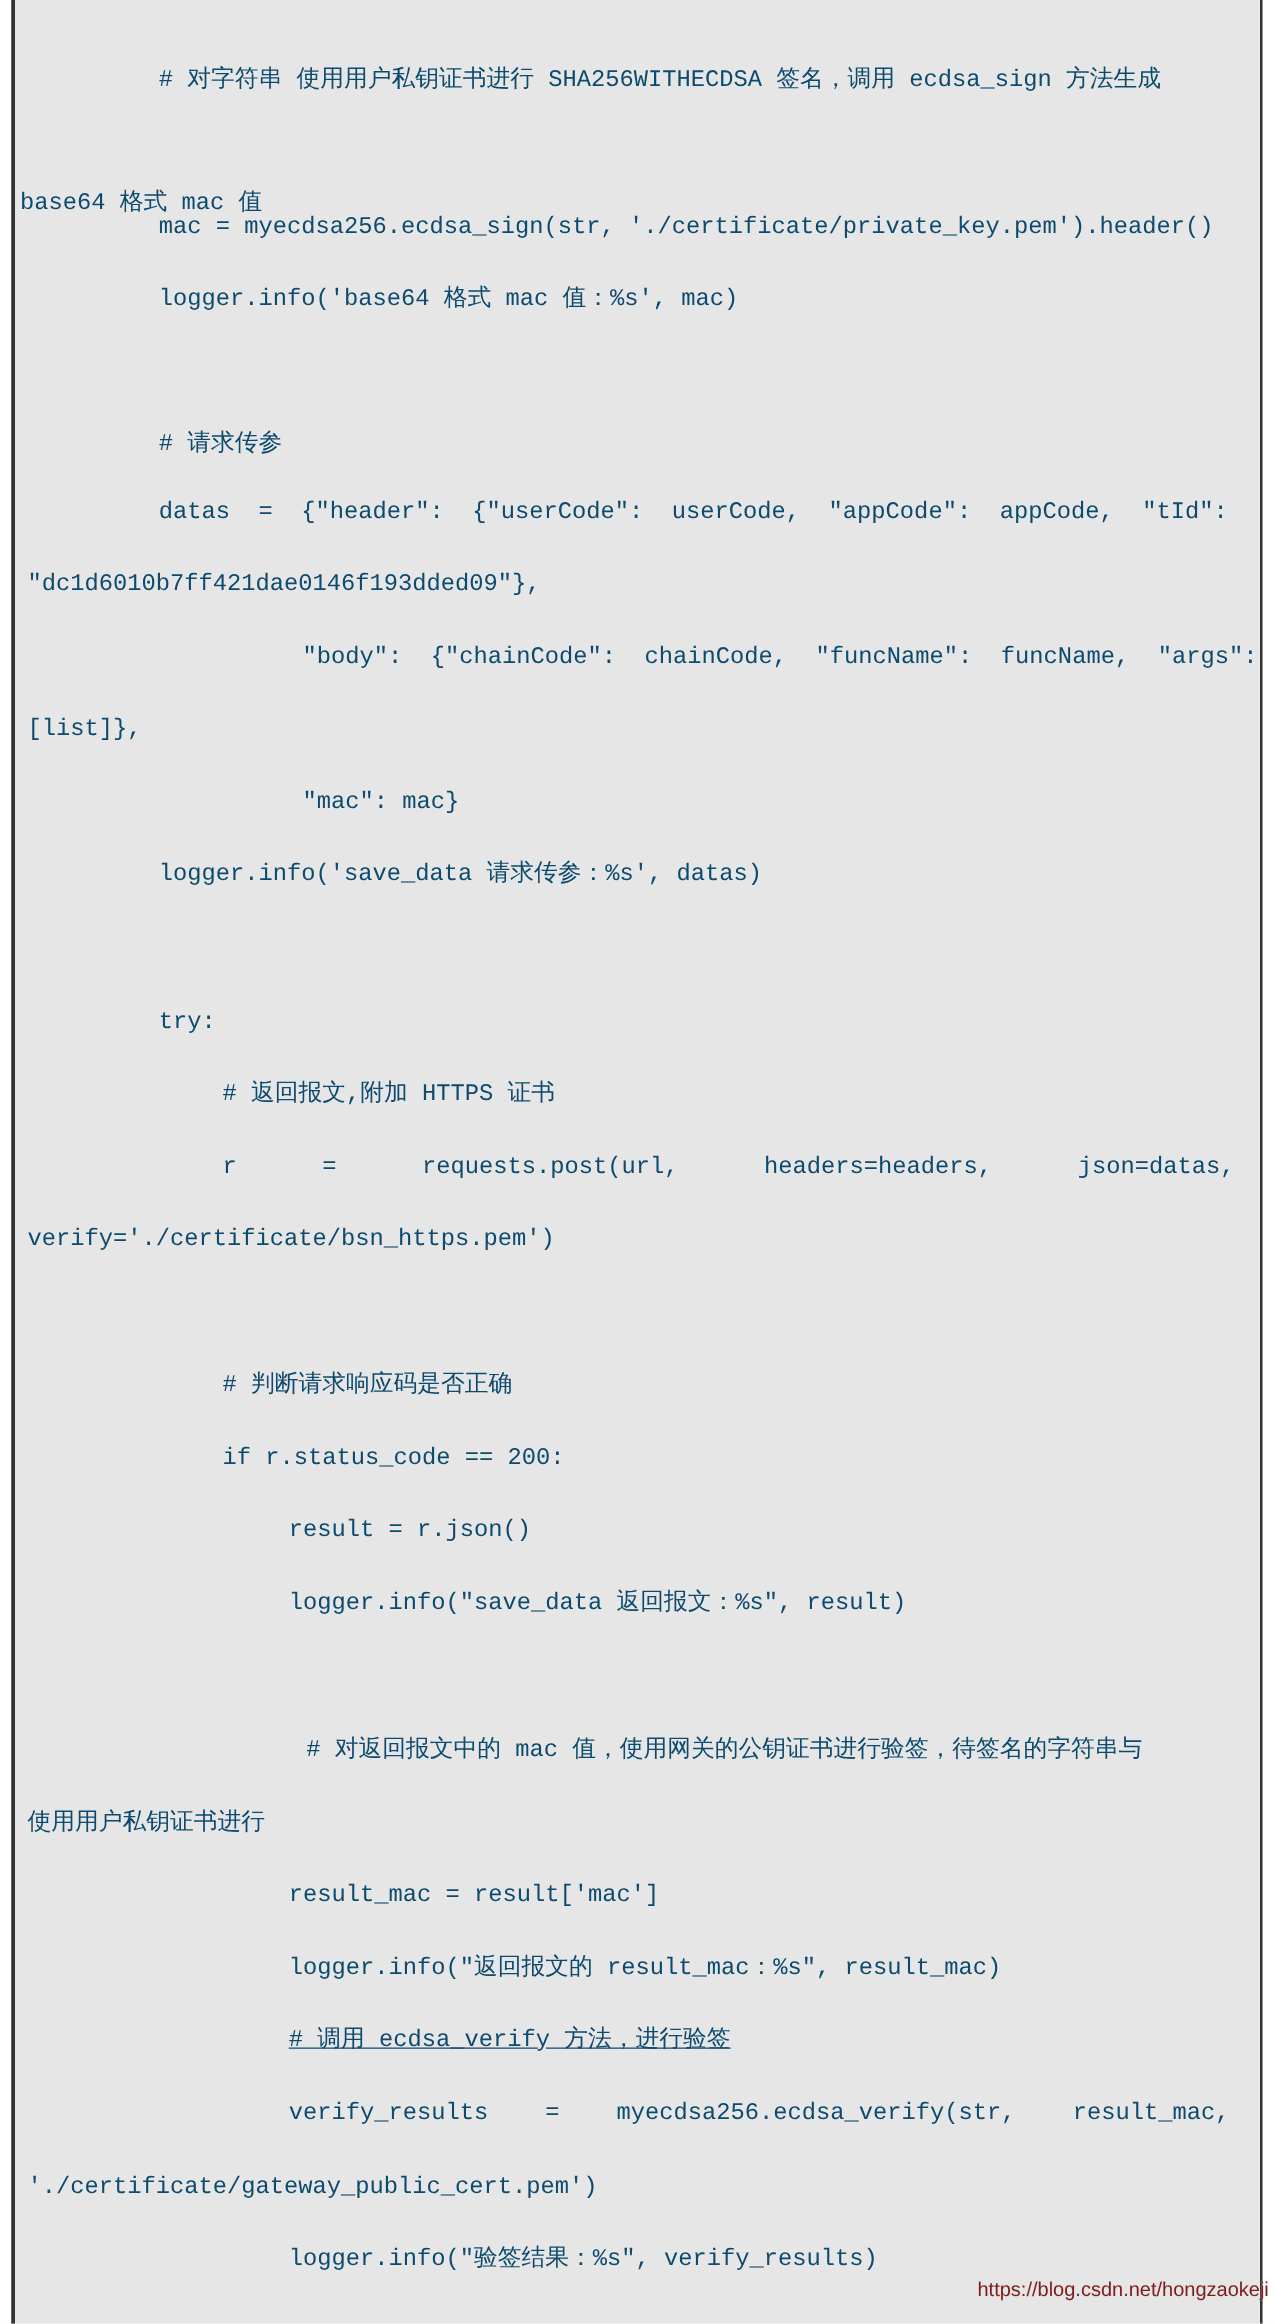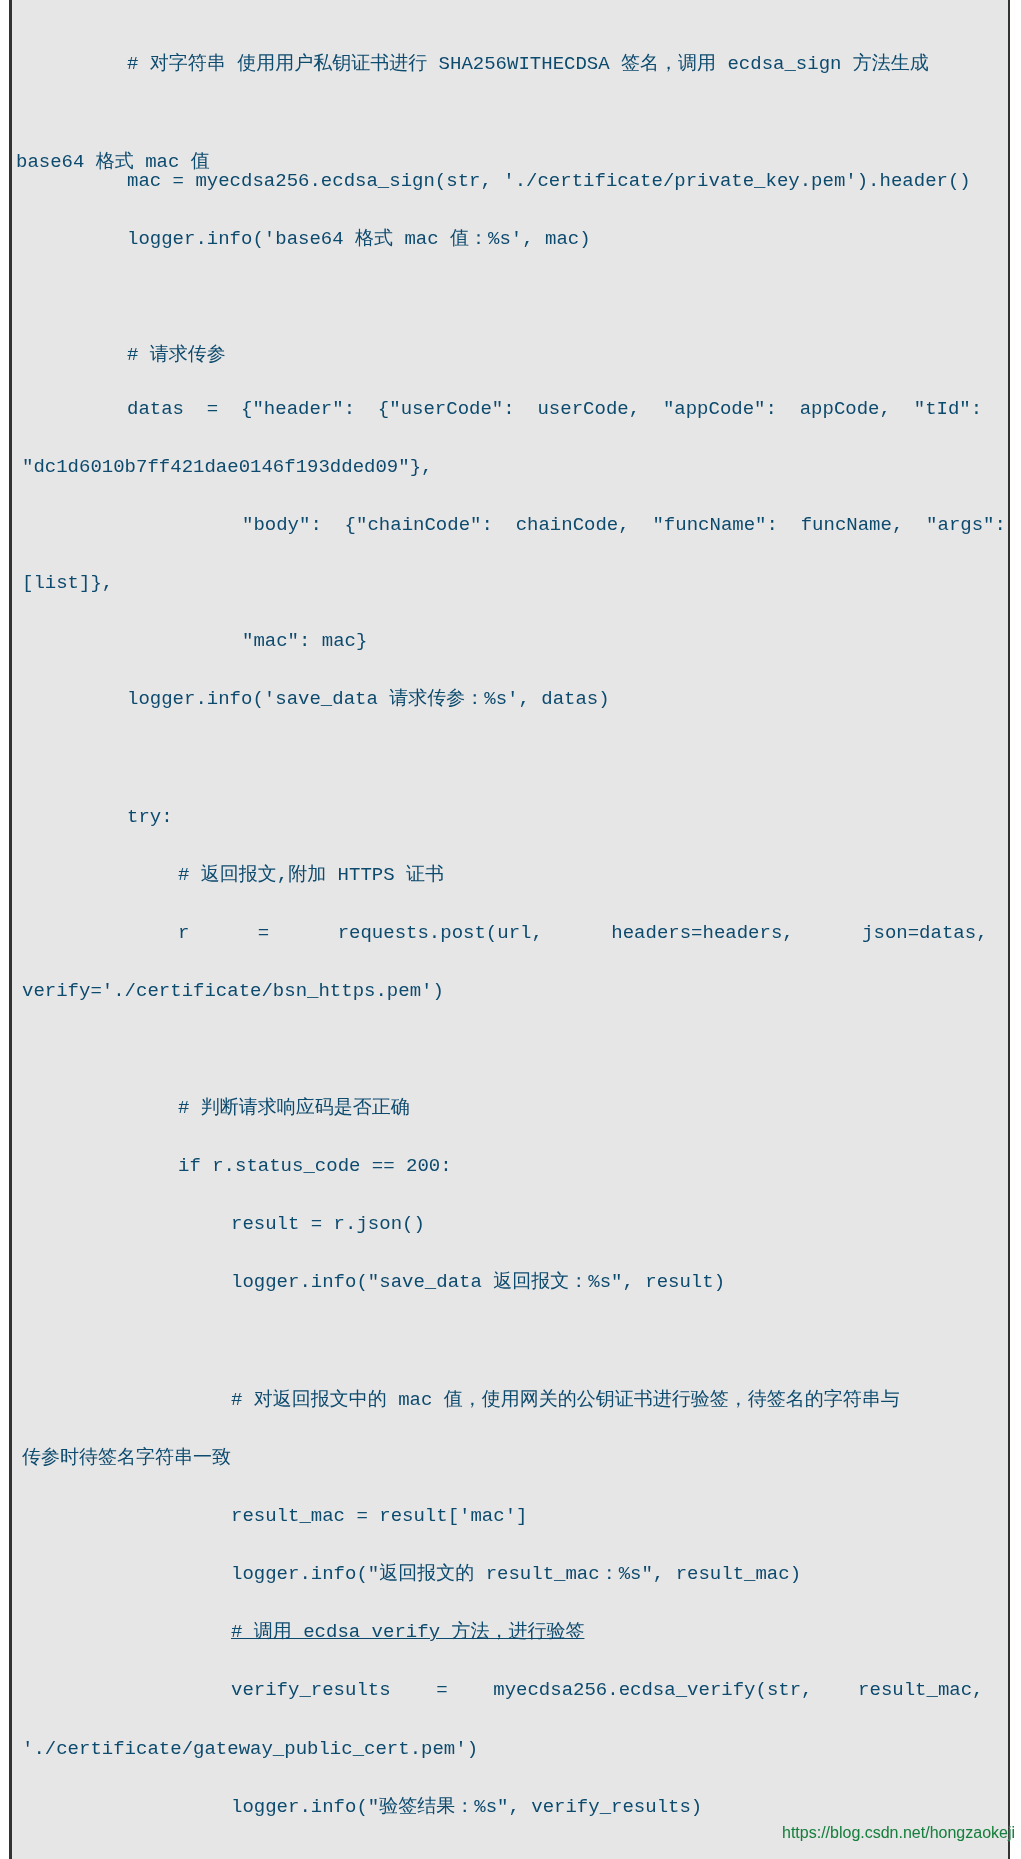--- a/index.html
+++ b/index.html
@@ -12,21 +12,21 @@
     box-sizing: border-box;
   }
   .line {
     position: absolute; left: 0; white-space: pre;
     font-family: "Liberation Mono", "DejaVu Sans Mono", monospace;
     font-size: 19px; line-height: 24px; color: #0c4a6e;
   }
   .watermark {
     position: absolute; left: 782px; top: 1824px;
     font-family: "Liberation Sans", "DejaVu Sans", sans-serif;
-    font-size: 16px; color: #15803d;
+    font-size: 16px; color: #7f1d1d;
     text-shadow: 0 0 1px #d8d8d8;
     white-space: nowrap;
   }
 </style>
 </head>
 <body>
 
 <div class="code-box"></div>
 <div id="lines">
     <div class="line" style="left: 127px; top: 52px;"># 对字符串 使用用户私钥证书进行 SHA256WITHECDSA 签名，调用 ecdsa_sign 方法生成</div>
@@ -41,22 +41,22 @@
     <div class="line" style="left: 242px; top: 629px;">"mac": mac}</div>
     <div class="line" style="left: 127px; top: 687px;">logger.info('save_data 请求传参：%s', datas)</div>
     <div class="line" style="left: 127px; top: 805px;">try:</div>
     <div class="line" style="left: 178px; top: 863px;"># 返回报文,附加 HTTPS 证书</div>
     <div class="line" style="left: 178px; top: 921px;">r      =      requests.post(url,      headers=headers,      json=datas,</div>
     <div class="line" style="left: 22px; top: 979px;">verify='./certificate/bsn_https.pem')</div>
     <div class="line" style="left: 178px; top: 1096px;"># 判断请求响应码是否正确</div>
     <div class="line" style="left: 178px; top: 1154px;">if r.status_code == 200:</div>
     <div class="line" style="left: 231px; top: 1212px;">result = r.json()</div>
     <div class="line" style="left: 231px; top: 1270px;">logger.info("save_data 返回报文：%s", result)</div>
-    <div class="line" style="left: 231px; top: 1388px;"># 对返回报文中的 mac 值，使用网关的公钥证书进行验签，待签名的字符串与</div>
-    <div class="line" style="left: 22px; top: 1446px;">传参时待签名字符串一致</div>
+    <div class="line" style="left: 245px; top: 1388px;"># 对返回报文中的 mac 值，使用网关的公钥证书进行验签，待签名的字符串与</div>
+    <div class="line" style="left: 22px; top: 1446px;">使用用户私钥证书进行</div>
     <div class="line" style="left: 231px; top: 1504px;">result_mac = result['mac']</div>
     <div class="line" style="left: 231px; top: 1562px;">logger.info("返回报文的 result_mac：%s", result_mac)</div>
     <div class="line" style="left: 231px; top: 1620px; text-decoration: underline;"># 调用 ecdsa_verify 方法，进行验签</div>
     <div class="line" style="left: 231px; top: 1678px;">verify_results    =    myecdsa256.ecdsa_verify(str,    result_mac,</div>
     <div class="line" style="left: 22px; top: 1737px;">'./certificate/gateway_public_cert.pem')</div>
     <div class="line" style="left: 231px; top: 1795px;">logger.info("验签结果：%s", verify_results)</div>
   </div>
 <div class="watermark">https://blog.csdn.net/hongzaokeji</div>
 
 </body></html>

